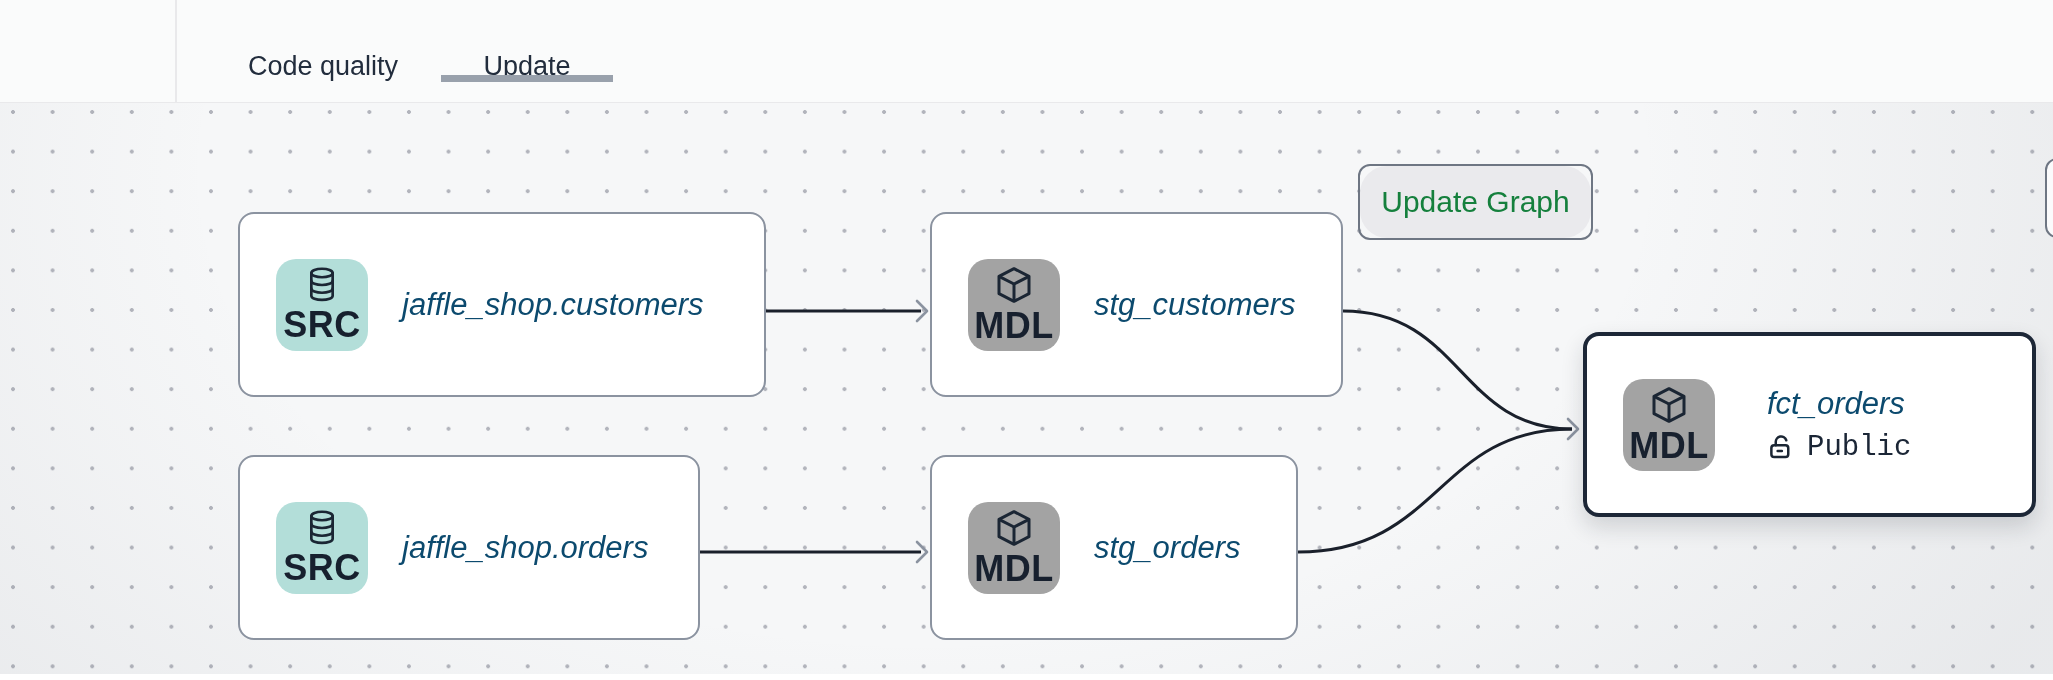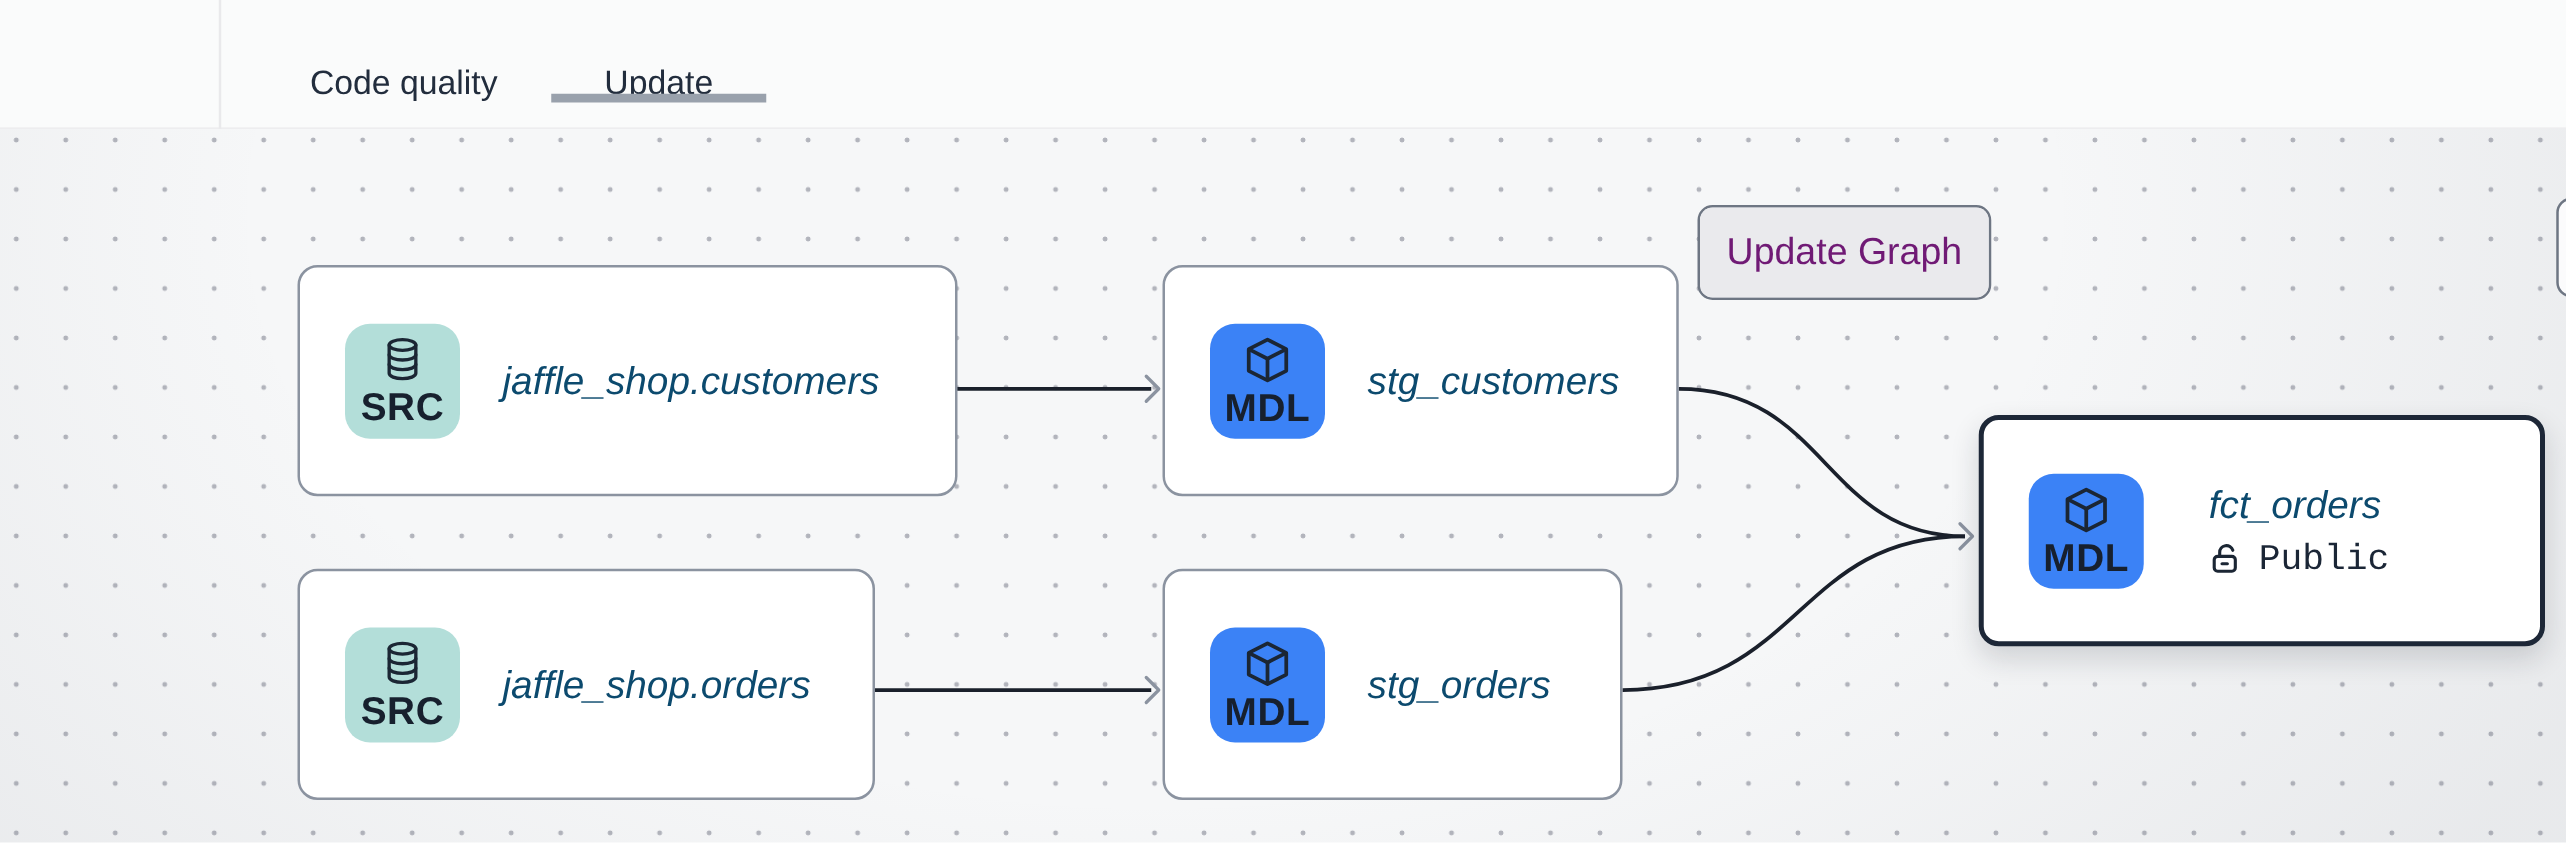--- a/index.html
+++ b/index.html
@@ -79,23 +79,23 @@
   .node.selected {
     border: 4.5px solid #1d2737;
     box-shadow: 0 10px 22px rgba(25,32,44,0.16);
   }
   .node-icon {
     width: 92px; height: 92px; border-radius: 20px;
     display: flex; flex-direction: column; align-items: center; justify-content: center;
     gap: 3px; flex-shrink: 0;
   }
   .node-icon.src { background: #b3ded9; }
-  .node-icon.mdl { background: #3b82f6; }
+  .node-icon.mdl { background: #a3a3a3; }
   .node-icon svg { display: block; }
-  .badge-text { font-size: 31px; font-weight: 600; color: #17202e; letter-spacing: 0.5px; line-height: 1; }
+  .badge-text { font-size: 36px; font-weight: 600; color: #17202e; letter-spacing: 0.5px; line-height: 1; }
   .node-label { font-size: 31px; color: #0c4a6e; white-space: nowrap; font-style: italic; }
   .node-textblock { display: flex; flex-direction: column; gap: 9px; margin-left: 18px; }
   .access-row { display: flex; align-items: center; gap: 10px; font-family: Liberation Mono, monospace; }
   .access-text { font-size: 29px; color: #1b2636; }
 
   
   .filter-group {
     position: absolute; left: 1358px; top: 164px; height: 76px;
     display: flex;
     border: 2.5px solid #6e7683;
@@ -108,22 +108,23 @@
     background: #ffffff;
     border: none; outline: none;
     border-right: 2px solid #6e7683;
     padding-left: 26px;
     font-family: inherit; font-size: 30px; color: #1b2636;
   }
   .update-btn {
     width: 231px; height: 100%;
     background: #eaeaed;
     display: flex; align-items: center; justify-content: center;
-    font-size: 30px; color: #701a75;
+    font-size: 30px; color: #15803d;
     cursor: pointer;
+    border-radius: 27px;
   }
   .partial-btn {
     position: absolute; left: 2045px; top: 158px; width: 40px; height: 80px;
     background: #fbfbfc;
     border: 2.5px solid #6e7683;
     border-radius: 12px;
     z-index: 3; cursor: pointer;
   }
 
   .glyph { stroke: #1b2634; fill: none; }

